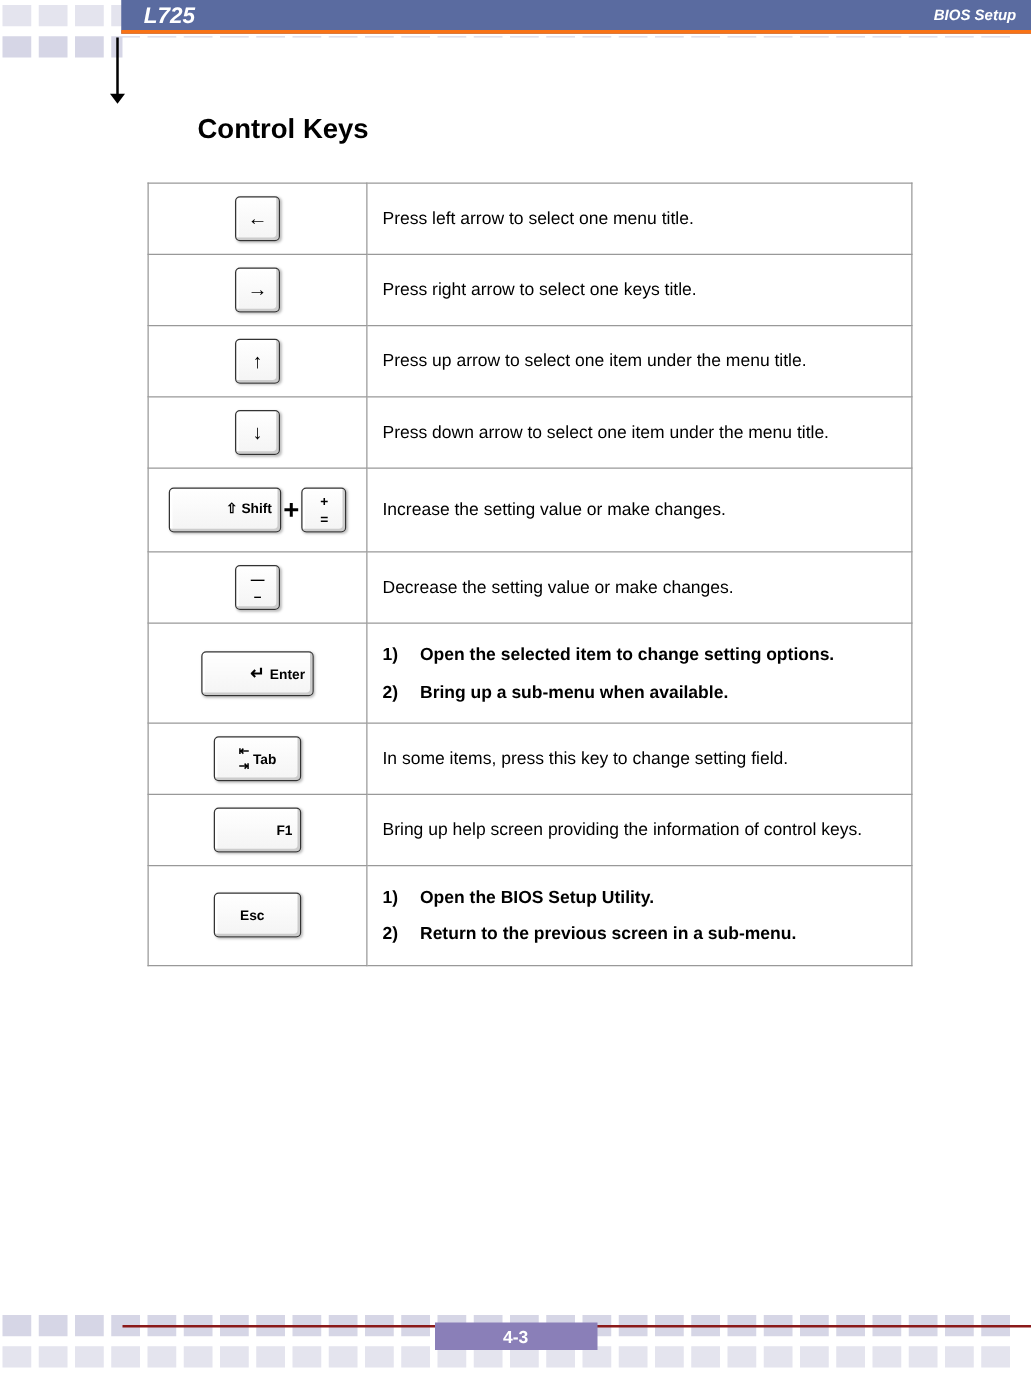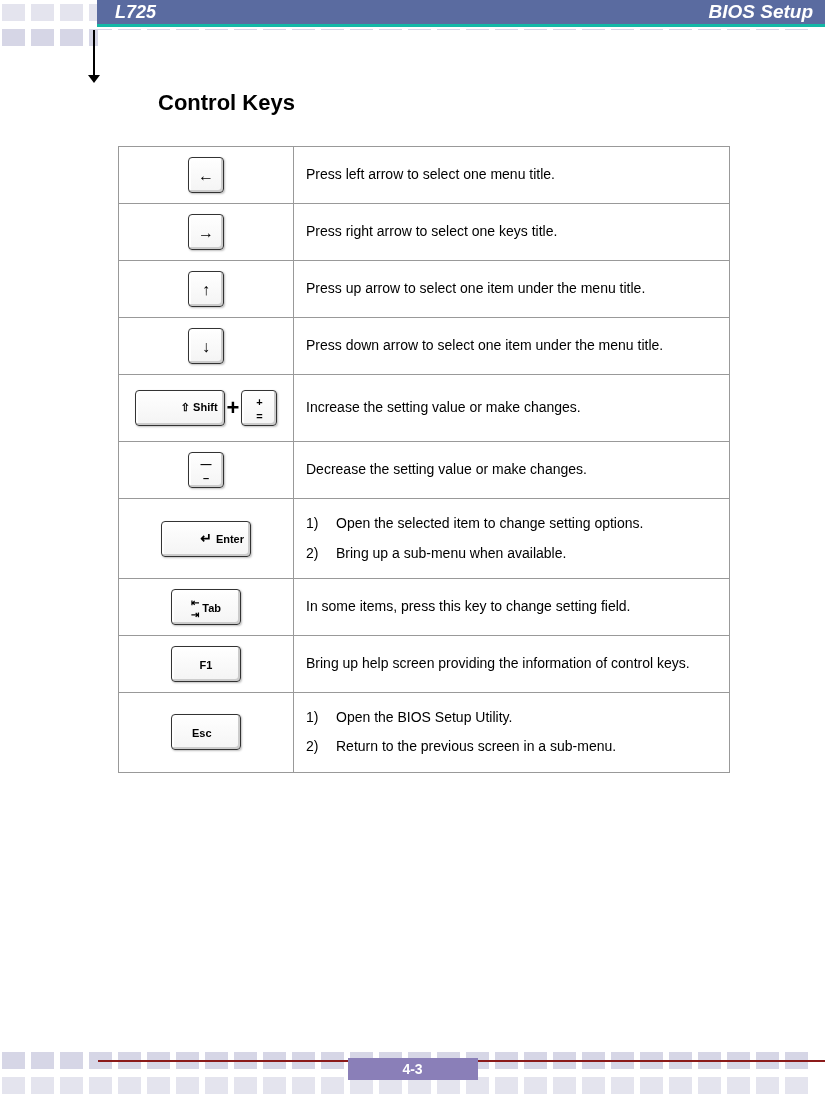--- a/index.html
+++ b/index.html
@@ -32,31 +32,31 @@
       background: #d6d6e6;
     }
     .deco-row.hidden-row .deco-sq { background: #e4e4ee; }
     .header-bar {
       position: absolute;
       top: 0;
       left: 97px;
       right: 0;
       height: 27px;
       background: #5a6ba0;
-      border-bottom: 3px solid #14b8a6;
+      border-bottom: 3px solid #f97316;
       display: flex;
       justify-content: space-between;
       align-items: center;
       padding: 0 12px 0 18px;
       color: #fff;
       font-weight: bold;
       z-index: 5;
     }
     .header-left { font-size: 18px; font-style: italic; }
-    .header-right { font-size: 19px; font-style: italic; }
+    .header-right { font-size: 12px; font-style: italic; }
     .arrow-down {
       position: absolute;
       top: 30px;
       left: 93px;
       width: 2px;
       height: 47px;
       background: #000;
       z-index: 6;
     }
     .arrow-down::after {
@@ -117,21 +117,21 @@
       font-weight: bold;
       line-height: 36px;
       text-align: center;
       padding: 0 6px;
     }
     .keycap.wide { min-width: 90px; text-align: right; padding-left: 8px; line-height: 32px; }
     .keycap.med { min-width: 70px; }
     .keycap .arrow { font-size: 16px; font-weight: bold; }
     .keycap.stack { line-height: 14px; padding-top: 4px; height: 36px; }
     .plus-join { font-size: 22px; font-weight: bold; vertical-align: middle; margin: 0 2px; }
-    ol.desc { list-style: none; counter-reset: li; padding-left: 0; }
+    ol.desc { list-style: none; counter-reset: li; padding-left: 0; font-weight: bold; }
     ol.desc li { counter-increment: li; padding-left: 30px; position: relative; }
     ol.desc li::before { content: counter(li) ")"; position: absolute; left: 0; }
     .enter-sym::before { content: "↵"; font-size: 14px; margin-right: 4px; }
     .tab-sym { display:inline-block; line-height:12px; font-size:10px; vertical-align:middle; margin-right:3px;}
     .footer {
       position: absolute;
       bottom: 18px;
       left: 50%;
       transform: translateX(-50%);
       width: 130px;
@@ -275,21 +275,21 @@
           <li>Open the selected item to change setting options.</li>
           <li>Bring up a sub-menu when available.</li>
         </ol>
       </td>
     </tr>
     <tr>
       <td class="keycell"><span class="keycap med"><span class="tab-sym">⇤<br>⇥</span><span>Tab</span></span></td>
       <td>In some items, press this key to change setting field.</td>
     </tr>
     <tr>
-      <td class="keycell"><span class="keycap med" style="text-align:center;padding-left:6px">F1</span></td>
+      <td class="keycell"><span class="keycap med" style="text-align:right;padding-left:6px">F1</span></td>
       <td>Bring up help screen providing the information of control keys.</td>
     </tr>
     <tr>
       <td class="keycell"><span class="keycap med" style="text-align:left;padding-left:20px">Esc</span></td>
       <td>
         <ol class="desc">
           <li>Open the BIOS Setup Utility.</li>
           <li>Return to the previous screen in a sub-menu.</li>
         </ol>
       </td>

